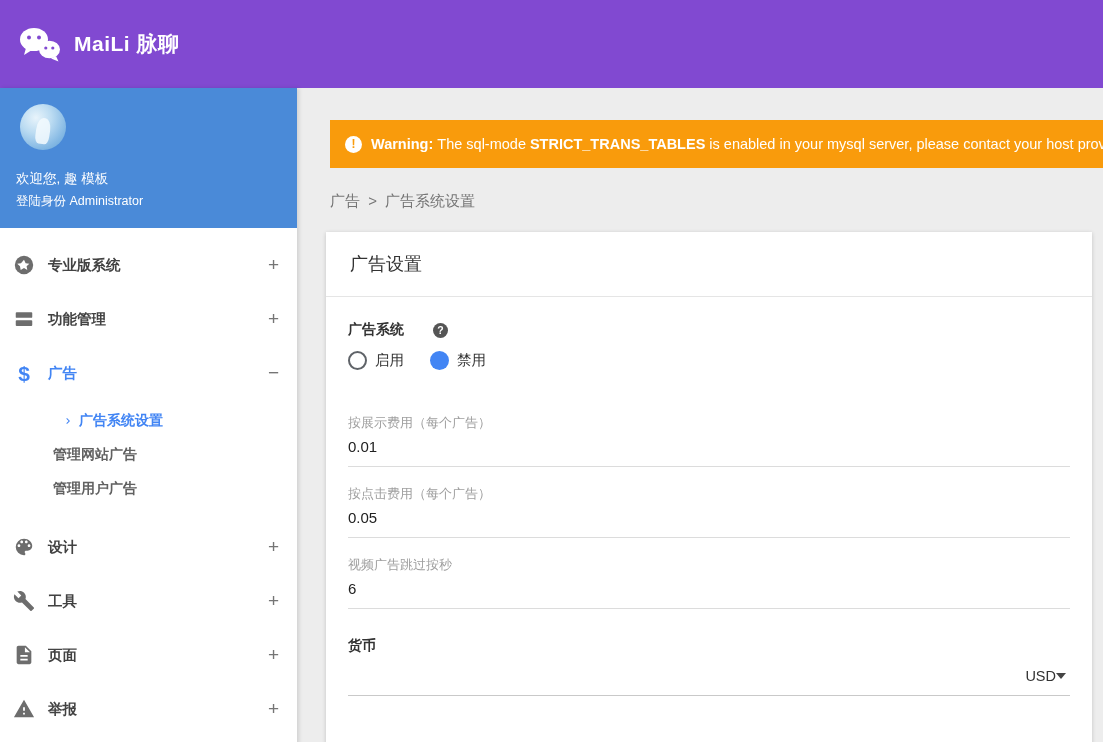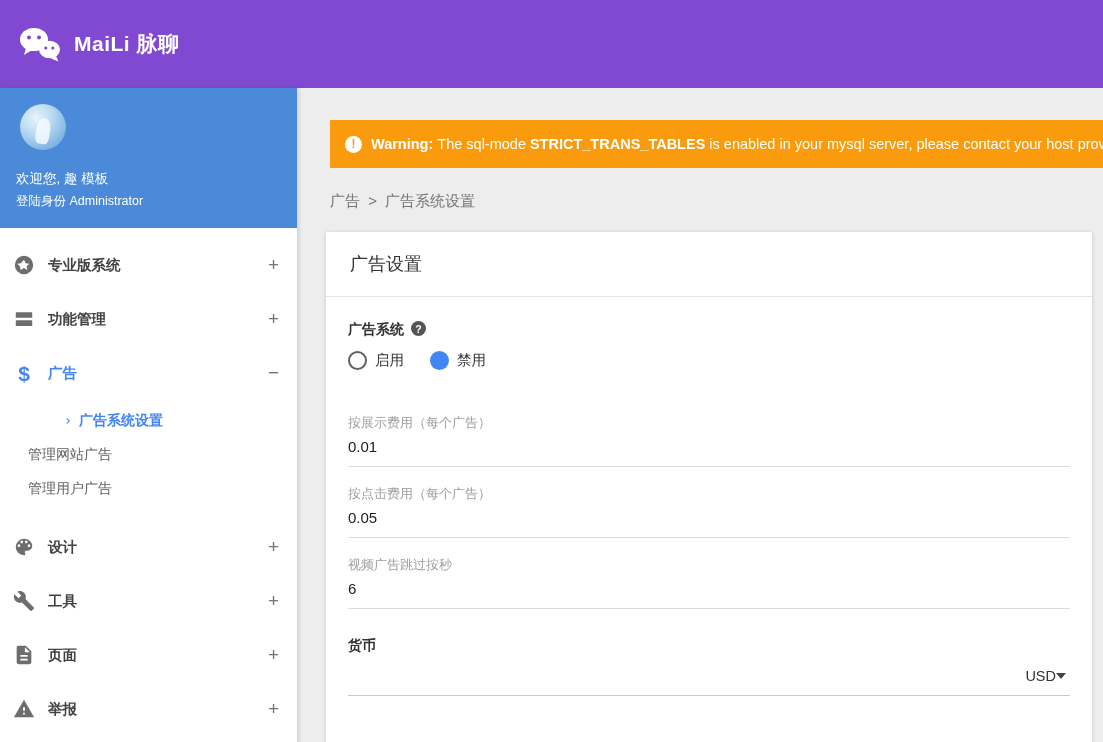--- a/index.html
+++ b/index.html
@@ -28,21 +28,21 @@
   .menu { padding-top:10px; }
   .menu-item { height:54px; display:flex; align-items:center; padding:0 18px 0 13px; cursor:pointer; }
   .menu-icon { width:22px; height:22px; margin-right:13px; color:#6d6d6d; flex:0 0 22px; display:flex; align-items:center; justify-content:center; }
   .menu-icon svg { width:22px; height:22px; display:block; }
   .menu-label { flex:1; font-size:14.5px; font-weight:bold; color:#424242; }
   .menu-toggle { font-size:19px; color:#757575; font-weight:400; }
   .menu-item.active .menu-label { color:#4285f4; }
   .dollar-glyph { font-size:21px; font-weight:bold; color:#4285f4; line-height:1; }
 
   .submenu { padding:4px 0 14px 0; }
-  .submenu-item { height:34px; display:flex; align-items:center; padding-left:28px; font-size:14px; color:#616161; cursor:pointer; }
+  .submenu-item { height:34px; display:flex; align-items:center; padding-left:53px; font-size:14px; color:#616161; cursor:pointer;font-weight:bold; }
   .submenu-item.active { padding-left:62px; color:#4285f4; font-weight:bold; }
   .submenu-item.active .chev { width:12px; height:12px; margin-right:5px; }
 
   
   .main { flex:1; overflow:hidden; }
   .banner { margin:32px 0 0 33px; height:48px; background:#f99b0c; color:#fff;
             display:flex; align-items:center; padding:0 15px; font-size:14.5px;
             white-space:nowrap; overflow:hidden; }
   .banner b { font-weight:bold; }
   .banner-icon { width:17px; height:17px; border-radius:50%; background:#fff; color:#f99b0c;
@@ -51,21 +51,21 @@
   .banner .seg { margin-right:4px; }
 
   .breadcrumb { margin:24px 0 0 33px; font-size:15px; color:#757575; }
   .breadcrumb span { margin-right:4px; }
 
   .card { margin:21px 11px 0 29px; background:#fff; height:522px;
           box-shadow:0 1px 4px rgba(0,0,0,.18); }
   .card-title { padding:20px 24px; font-size:18px; color:#333; border-bottom:1px solid #e5e5e5; }
   .card-body { padding:24px 22px 0 22px; }
 
-  .field-head { display:flex; align-items:flex-start; font-size:14px; font-weight:bold; color:#333; }
+  .field-head { display:flex; align-items:center; font-size:14px; font-weight:bold; color:#333;gap:22px; }
   .help-icon { width:15px; height:15px; border-radius:50%; background:#555; color:#fff;
                font-size:10.5px; font-weight:bold; display:inline-flex; align-items:center;
                justify-content:center; margin-left:7px; }
   .radio-row { display:flex; align-items:center; margin-top:12px; }
   .radio-opt { display:flex; align-items:flex-end; margin-right:26px; font-size:14.5px; color:#333; cursor:pointer; }
   .radio-circle { width:19px; height:19px; border-radius:50%; margin-right:8px; }
   .radio-circle.unchecked { border:2px solid #5f6368; background:#fff; }
   .radio-circle.checked { background:#4285f4; }
 
   .fields { margin-top:44px; }

